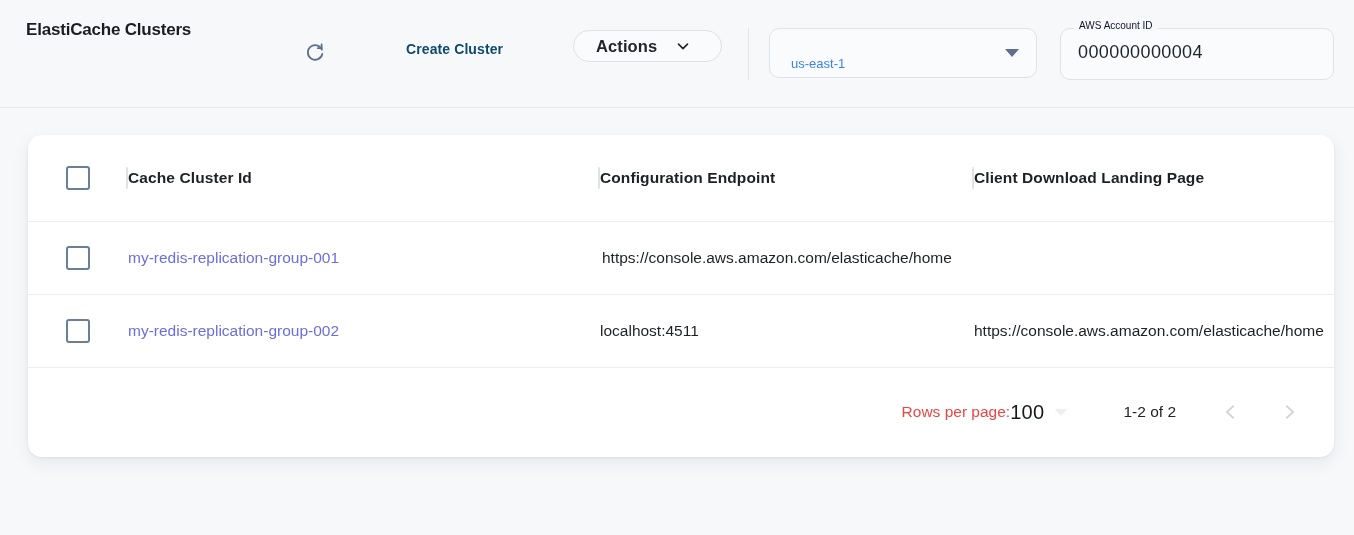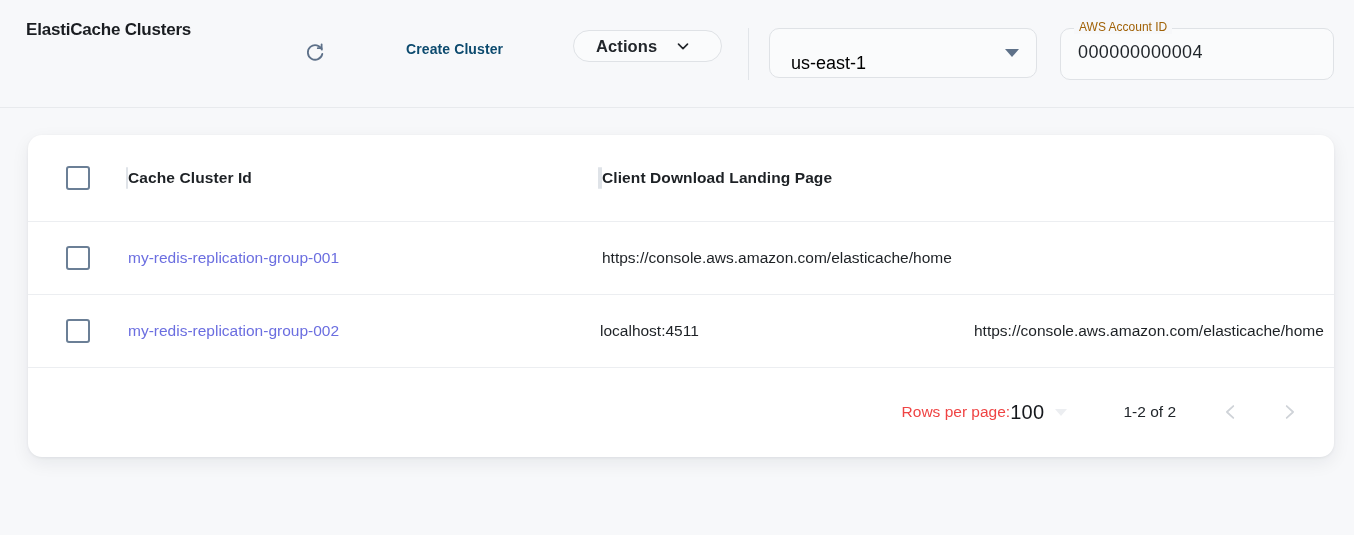--- a/index.html
+++ b/index.html
@@ -106,22 +106,22 @@
     box-sizing: border-box;
     border: 1px solid #dfe2e6;
     border-radius: 10px;
     background: #fafbfc;
     display: flex;
     align-items: center;
     cursor: pointer;
   }
   .region-value {
     margin-left: 21px;
-    font-size: 18px;
-    color: #000000;
+    font-size: 13px;
+    color: #3b82f6;
     margin-top: 20px;
   }
   .region-caret {
     position: absolute;
     right: 17px;
     top: 50%;
     transform: translateY(-50%);
     width: 0;
     height: 0;
     border-left: 7px solid transparent;
@@ -140,22 +140,22 @@
     border: 1px solid #dfe2e6;
     border-radius: 10px;
     background: #fafbfc;
   }
   .account-legend {
     position: absolute;
     left: 13px;
     top: -9px;
     background: #f7f8fa;
     padding: 0 5px;
-    font-size: 12px;
-    color: #a16207;
+    font-size: 10px;
+    color: #0f172a;
     white-space: nowrap;
   }
   .account-value {
     position: absolute;
     left: 17px;
     top: 13px;
     font-size: 18px;
     color: #1f2429;
     letter-spacing: 0.4px;
   }
@@ -335,20 +335,23 @@
 
     <div class="trow head">
       <div class="cell-check">
         <div class="checkbox"></div>
       </div>
       <div class="colsep"></div>
       <div class="cell c-id">
         <span class="th">Cache Cluster Id</span>
       </div>
       <div class="colsep"></div>
+      <div class="cell c-end">
+        <span class="th">Configuration Endpoint</span>
+      </div>
       <div class="colsep"></div>
       <div class="cell c-url">
         <span class="th">Client Download Landing Page</span>
       </div>
     </div>
 
     <div class="trow data">
       <div class="cell-check">
         <div class="checkbox"></div>
       </div>

